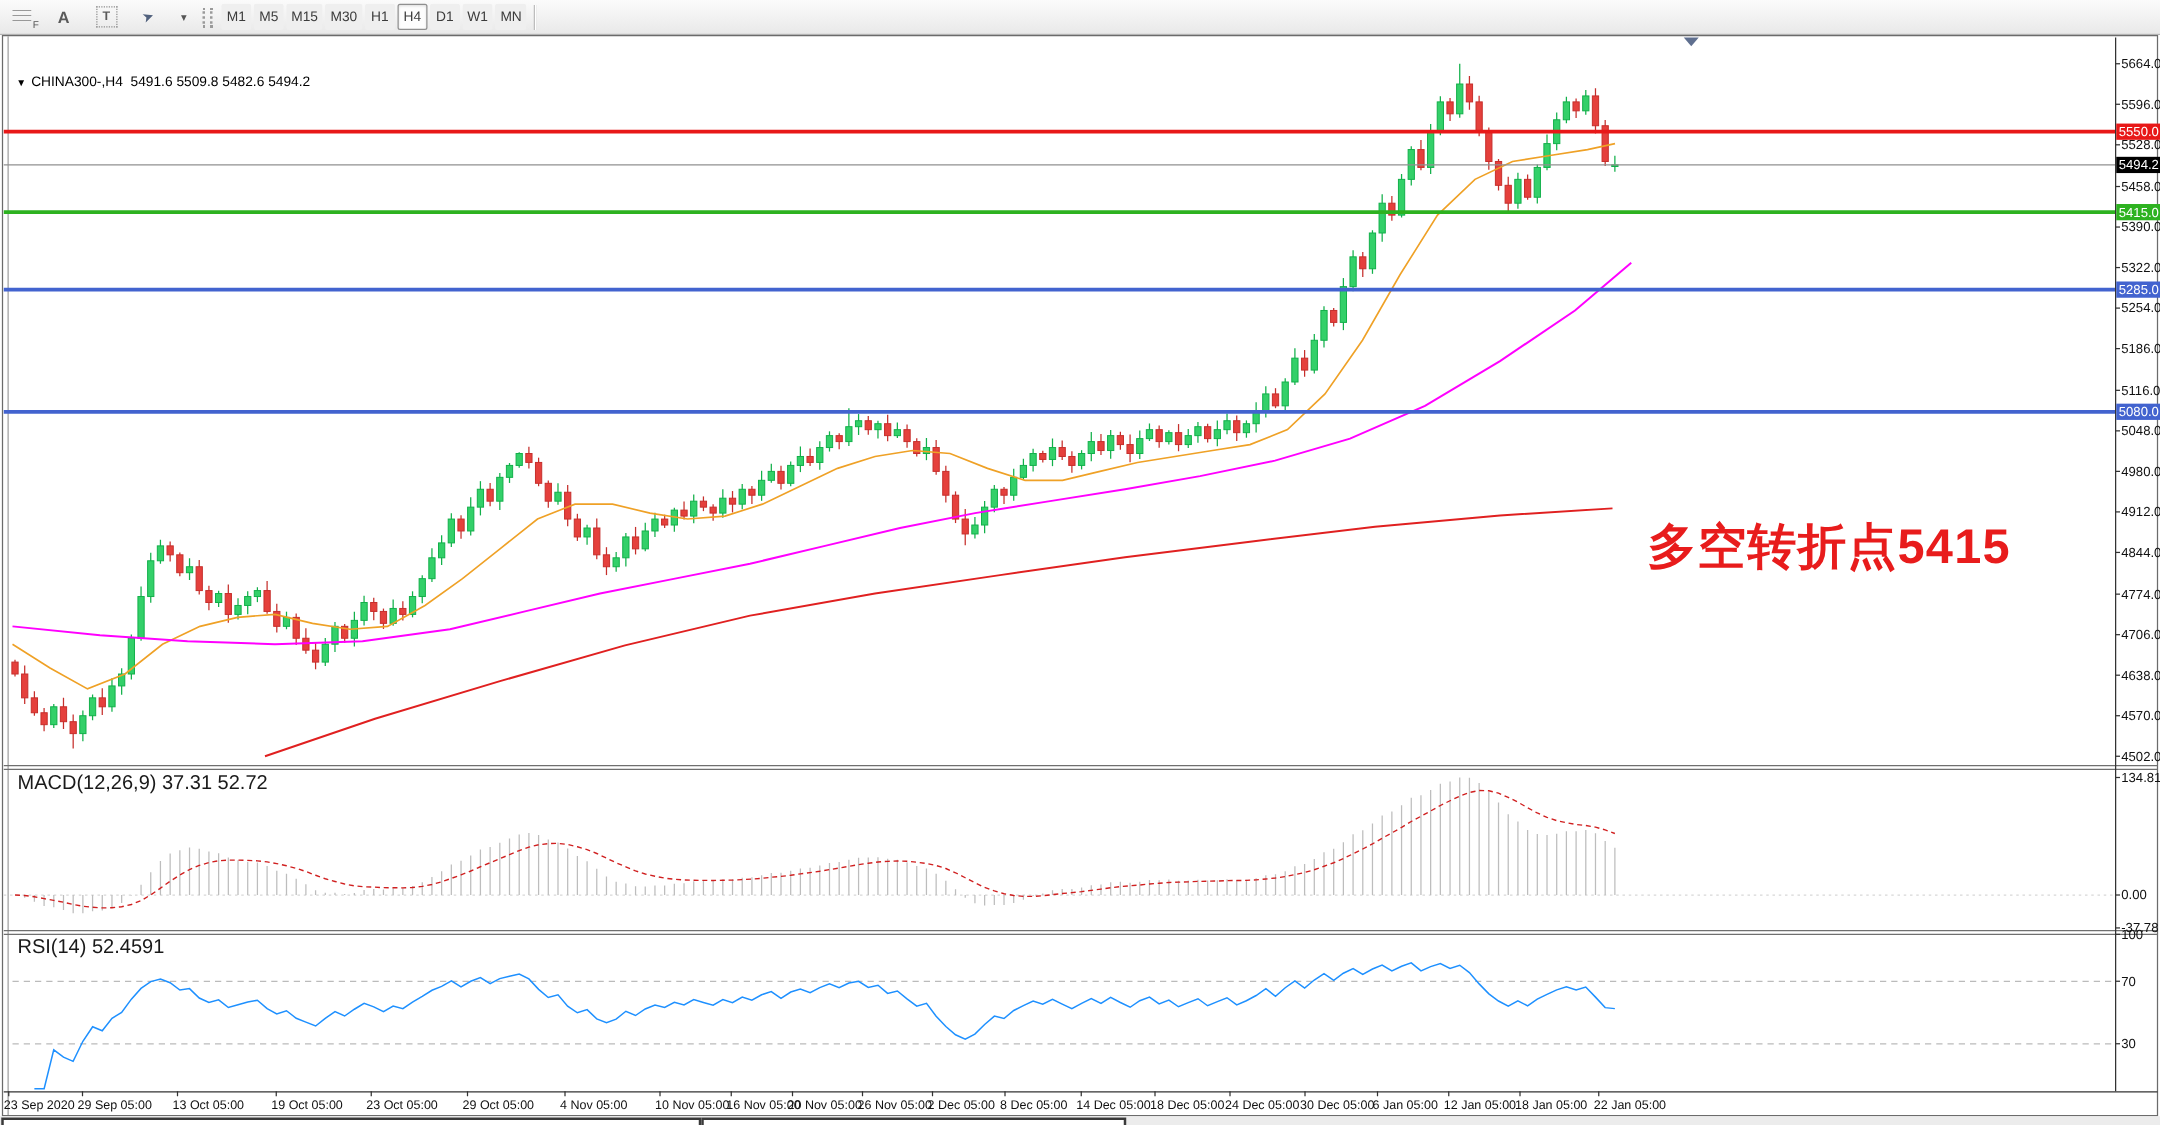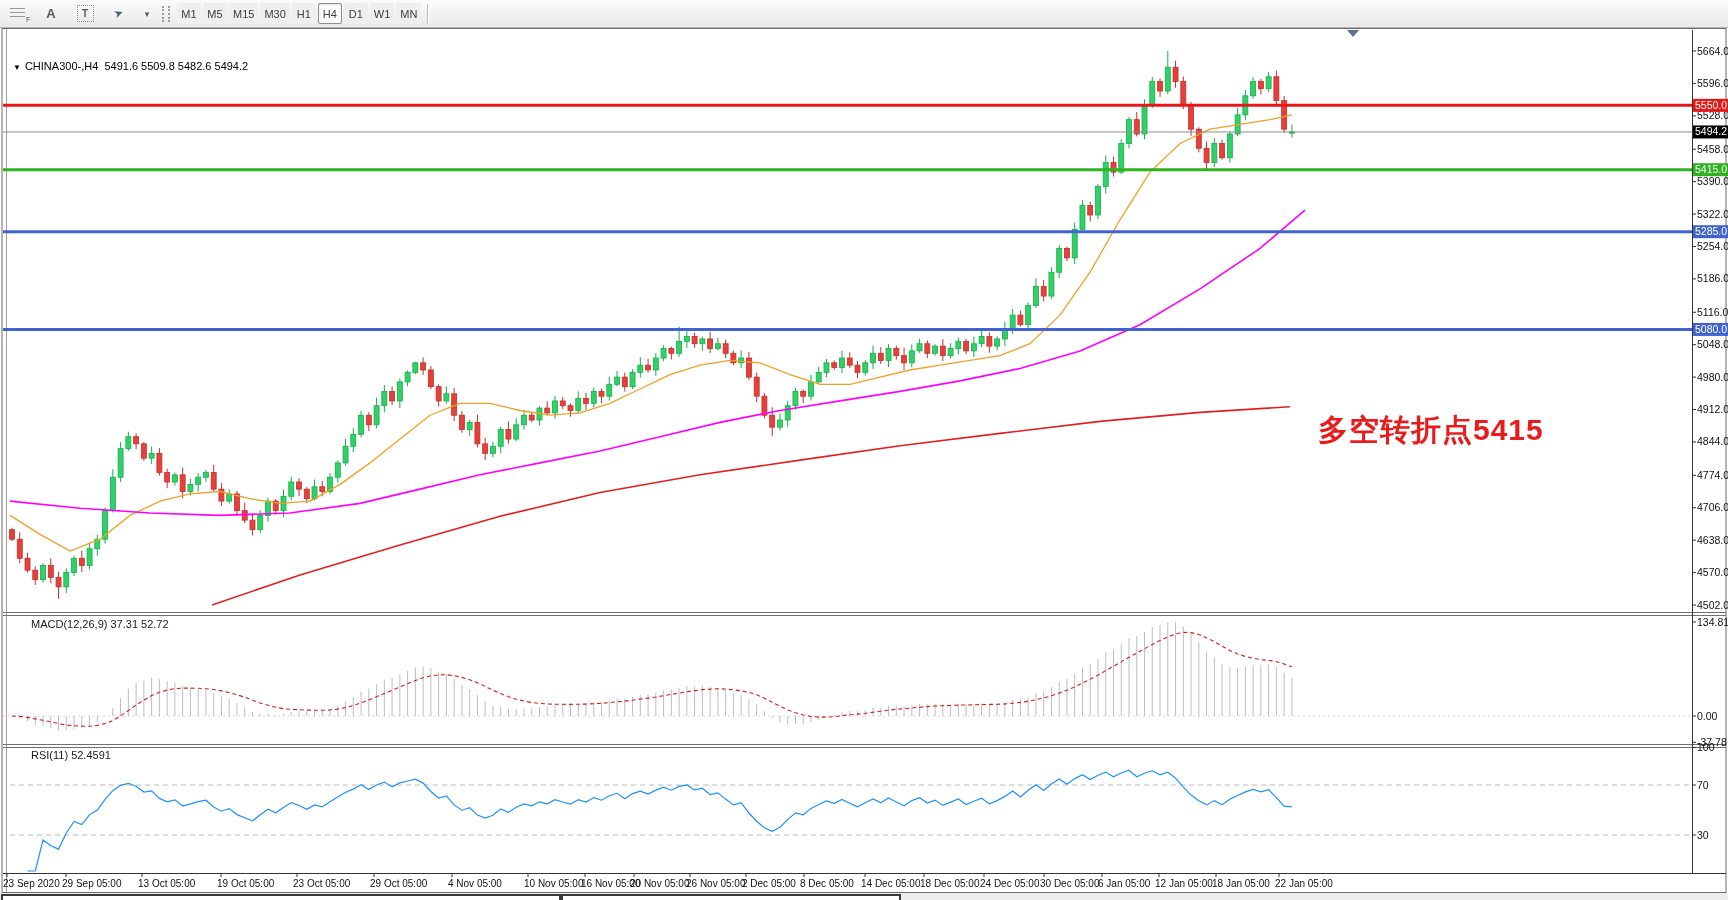--- a/index.html
+++ b/index.html
@@ -19,24 +19,24 @@
   .fib-f{position:absolute;right:1px;bottom:0;font-size:8px;color:#555;}
   .glyph-a{font-size:13px;font-weight:bold;color:#5a5a5a;}
   .tbox{border:1px dotted #8f8f8f;width:15px;height:15px;display:flex;align-items:center;justify-content:center;
     font-size:10px;font-weight:bold;color:#5a5a5a;}
   .arrows{font-size:11px;color:#51617d;transform:rotate(-20deg);}
   .caret{font-size:9px;color:#555;min-width:12px;}
   
   .overlay{position:absolute;z-index:2;white-space:nowrap;}
   .quote-line{left:13px;top:32px;font-size:11px;color:#000;margin-top:28px;}
   .quote-line .tri{font-size:8px;margin-right:4px;}
-  .ind-label{font-size:11px;color:#1a1a1a;margin-left:17px;}
+  .ind-label{font-size:16px;color:#1a1a1a;}
   .macd-label{left:14px;top:618px;}
   .rsi-label{left:14px;top:749px;}
-  .annotation{left:1318px;top:410px;font-size:30px;font-weight:600;letter-spacing:1px;}
+  .annotation{left:1318px;top:410px;font-size:39px;font-weight:600;letter-spacing:1px;}
   svg#chart{position:absolute;left:0;top:0;z-index:1;}
   
   .bottom-strip{position:absolute;left:0;top:893px;width:1728px;height:7px;background:#ececec;z-index:4;overflow:hidden;}
   .bwin{position:absolute;top:1px;height:14px;background:#fff;border:2px solid #3a3a3a;}
 </style>
 </head>
 <body>
 
 <div class="toolbar">
   <div class="tbtn fib">
@@ -701,19 +701,19 @@
     <line x1="1216" y1="873" x2="1216" y2="877" stroke="#333"></line>
     <text x="1212" y="887" font-family="Liberation Sans, sans-serif" font-size="10" fill="#111">18 Jan 05:00</text>
     <line x1="1279" y1="873" x2="1279" y2="877" stroke="#333"></line>
     <text x="1275" y="887" font-family="Liberation Sans, sans-serif" font-size="10" fill="#111">22 Jan 05:00</text>
   </svg>
 
 <div class="overlay quote-line">
   <span class="tri">▼</span><span>CHINA300-,H4</span>&nbsp;&nbsp;<span>5491.6 5509.8 5482.6 5494.2</span>
 </div>
 <div class="overlay ind-label macd-label">MACD(12,26,9) 37.31 52.72</div>
-<div class="overlay ind-label rsi-label">RSI(11) 52.4591</div>
+<div class="overlay ind-label rsi-label">RSI(14) 52.4591</div>
 <div class="overlay annotation" id="annotation" style="color: rgb(232, 28, 28);">多空转折点5415</div>
 
 <div class="bottom-strip">
   <div class="bwin" style="left:1px;width:556px;"></div>
   <div class="bwin" style="left:561px;width:336px;"></div>
 </div>
 
 </body></html>

